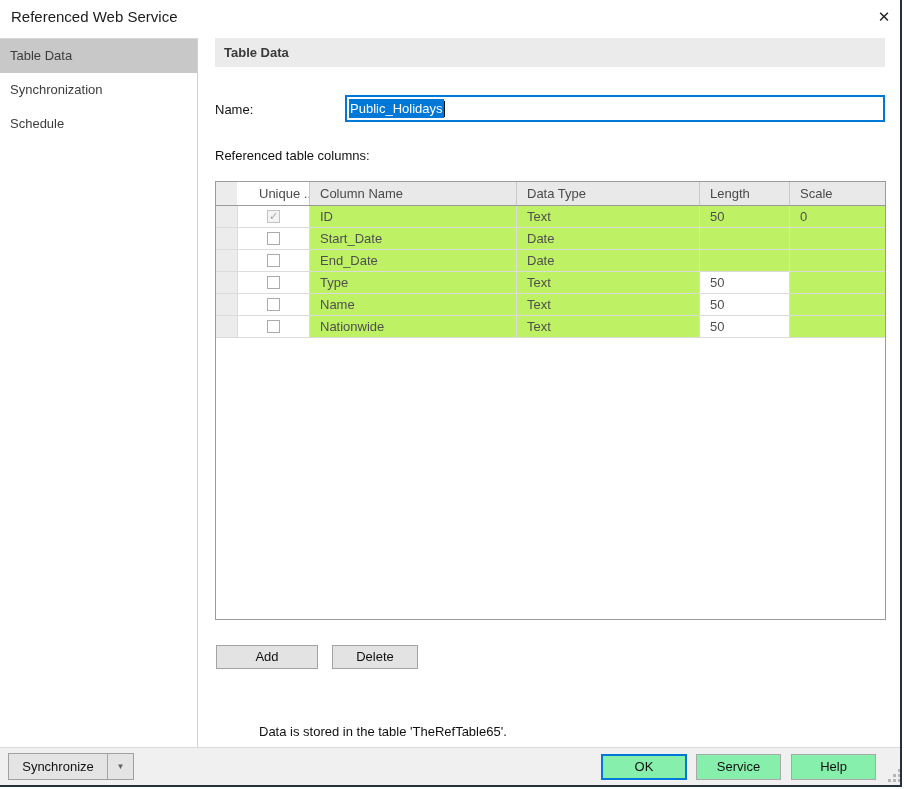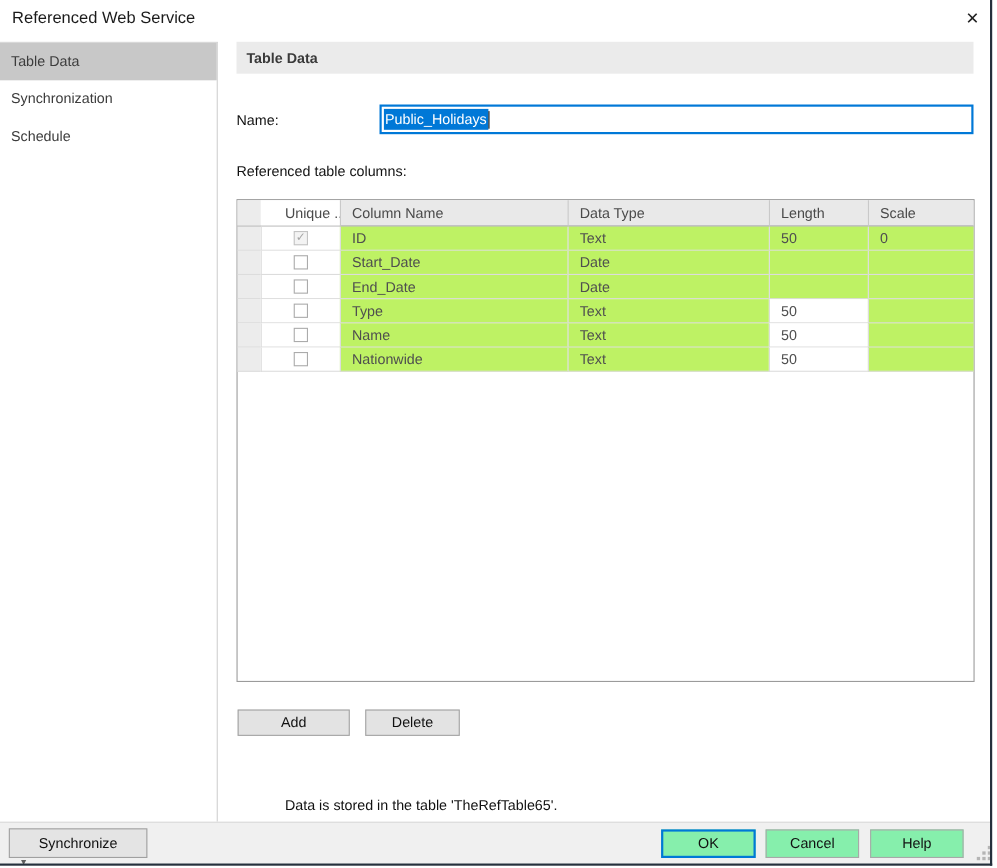--- a/index.html
+++ b/index.html
@@ -46,21 +46,21 @@
   .checkbox.checked { border-color:#c3c3c3; background:#f3f3f3; }
 
   
   .btn { position:absolute; height:24px; border:1px solid #a3a3a3; background:#e3e3e3; font-family:"Liberation Sans",sans-serif; font-size:13px; color:#111; text-align:center; line-height:22px; cursor:default; }
   .add-btn { left:216px; top:645px; width:102px; }
   .delete-btn { left:332px; top:645px; width:86px; }
   .storage-note { position:absolute; left:215px; top:724px; font-size:13px; color:#111;margin-left:44px; }
 
   
   .footer { position:absolute; left:0; top:747px; width:900px; height:38px; background:#f0f0f0; border-top:1px solid #dadada; }
-  .sync-btn { position:absolute; left:8px; top:5px; width:126px; height:27px; border:1px solid #a0a0a0; background:#e4e4e4; display:flex; cursor:default;flex-direction:column; }
+  .sync-btn { position:absolute; left:8px; top:5px; width:126px; height:27px; border:1px solid #a0a0a0; background:#e4e4e4; display:flex; cursor:default; }
   .sync-label { flex:1; text-align:center; line-height:25px; font-size:13px; color:#111; }
   .sync-sep { width:1px; background:#a6a6a6; }
   .sync-arrow { width:25px; display:flex; align-items:center; justify-content:center; font-size:8px; color:#5f5f5f; }
   .fbtn { position:absolute; top:6px; height:26px; background:#86efac; border:1px solid #a8a8a8; font-size:13px; color:#111; text-align:center; line-height:23px; cursor:default; }
   .ok-btn { left:601px; width:86px; border:2px solid #0078d7; line-height:21px; }
   .cancel-btn { left:696px; width:85px; }
   .help-btn { left:791px; width:85px; }
   .resize-grip { position:absolute; left:886px; top:766px; width:16px; height:17px; }
   .grip-dot { position:absolute; width:3px; height:3px; background:#b5b5b5; }
 </style>
@@ -170,21 +170,21 @@
 
   <div class="storage-note">Data is stored in the table 'TheRefTable65'.</div>
 
   <div class="footer">
     <div class="sync-btn">
       <span class="sync-label">Synchronize</span>
       <span class="sync-sep"></span>
       <span class="sync-arrow">▼</span>
     </div>
     <div class="fbtn ok-btn">OK</div>
-    <div class="fbtn cancel-btn">Cancel</div>
+    <div class="fbtn cancel-btn">Service</div>
     <div class="fbtn help-btn">Help</div>
   </div>
 
   <div class="resize-grip">
     <span class="grip-dot" style="left:12px; top:13px;"></span>
     <span class="grip-dot" style="left:7px;  top:13px;"></span>
     <span class="grip-dot" style="left:2px;  top:13px;"></span>
     <span class="grip-dot" style="left:12px; top:8px;"></span>
     <span class="grip-dot" style="left:7px;  top:8px;"></span>
     <span class="grip-dot" style="left:12px; top:3px;"></span>

